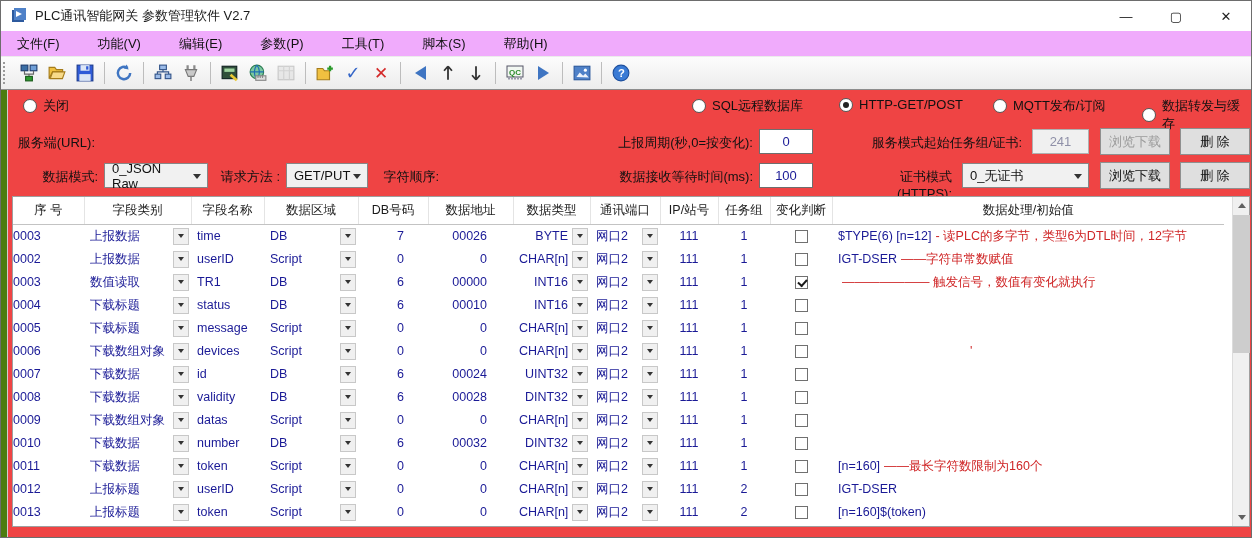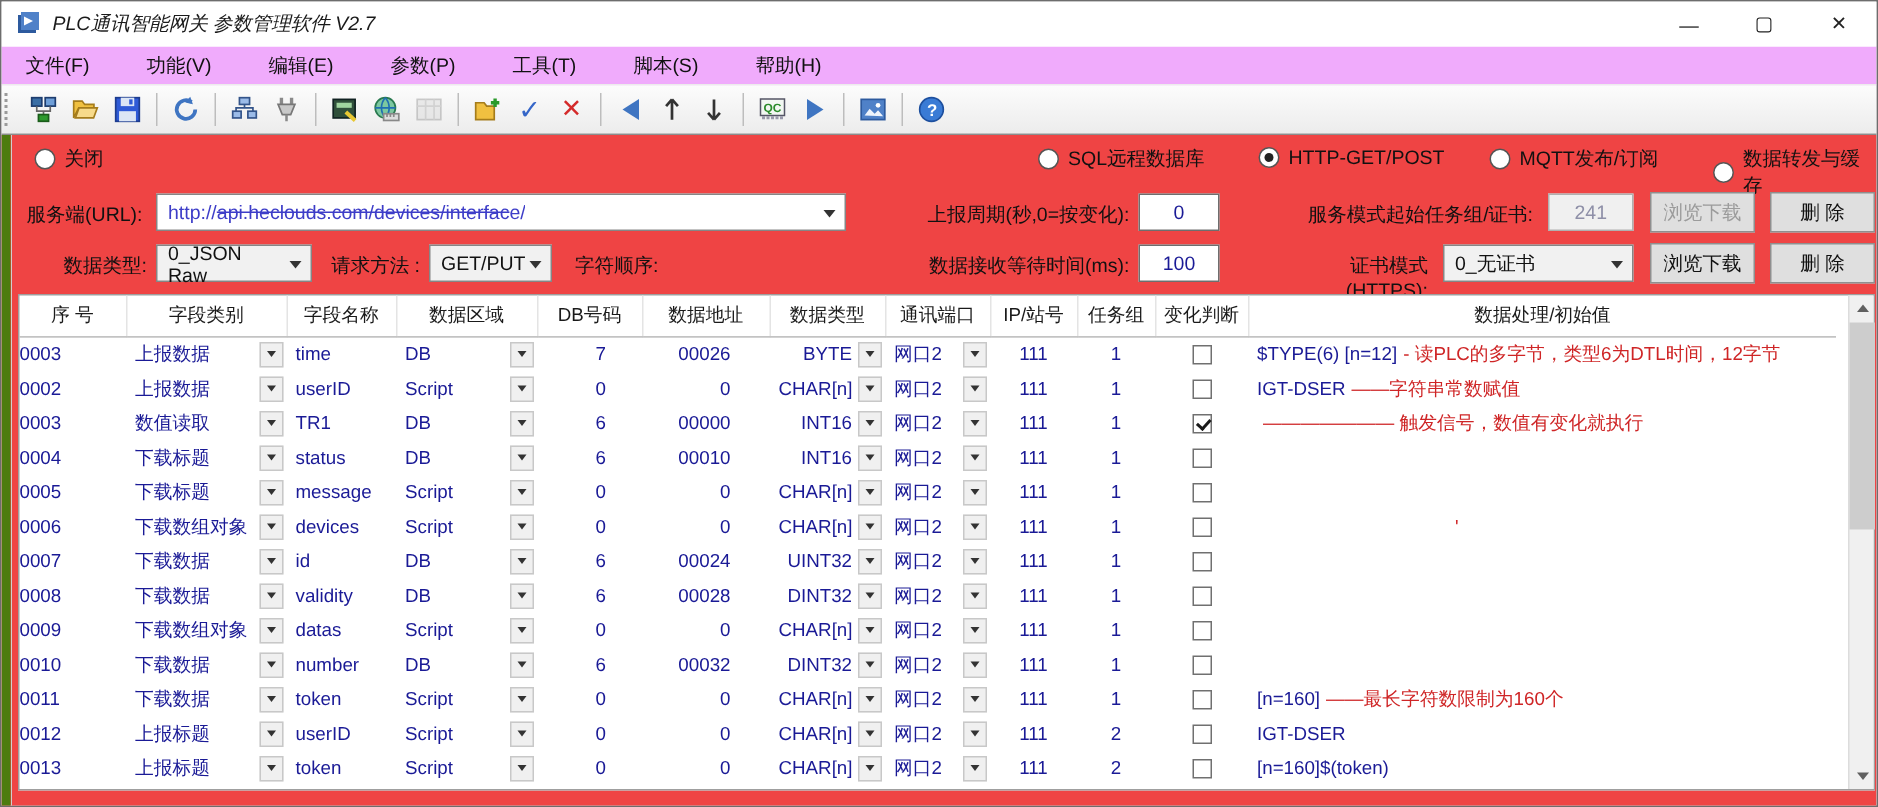--- a/index.html
+++ b/index.html
@@ -3,21 +3,21 @@
 <meta charset="utf-8">
 <style>
   * { margin:0; padding:0; box-sizing:border-box; }
   html,body { background:#cfcfcf; }
   body { font-family:"Liberation Sans","DejaVu Sans",sans-serif; }
   .window { position:relative; width:1252px; height:538px; background:#fff; border:1px solid #6d6d6d; overflow:hidden; }
 
   
   .titlebar { height:30px; background:#ffffff; display:flex; align-items:center; position:relative; }
   .app-icon { width:16px; height:16px; margin:0 8px 0 10px; flex:0 0 auto; }
-  .title-text { font-size:13px; color:#1a1a1a;font-style:italic; }
+  .title-text { font-size:13px; color:#1a1a1a; }
   .winbtns { position:absolute; right:0; top:0; height:30px; display:flex; }
   .winbtn { width:50px; height:30px; display:flex; align-items:center; justify-content:center; font-size:13px; color:#222; cursor:default; }
 
   
   .menubar { height:26px; background:#f0abfc; display:flex; align-items:center; padding-left:12px; gap:30px; border-bottom:1px solid #ececec; }
   .menu-item { font-size:13px; color:#111; padding:2px 4px; }
 
   
   .toolbar { height:33px; background:linear-gradient(#fcfcfc,#ececec); border-bottom:1px solid #8c8c8c; display:flex; align-items:center; padding-left:2px; }
   .grip { width:6px; height:22px; margin-right:6px; border-left:2px dotted #9a9a9a; }
@@ -254,34 +254,30 @@
         <span>MQTT发布/订阅</span>
       </label>
       <label class="radio-item" style="left:1135px">
         <span class="rdot"></span>
         <span>数据转发与缓存</span>
       </label>
     </div>
 
     <div class="form-row" style="top:39px">
       <span class="flabel" style="left:8px;width:80px">服务端(URL):</span>
-      <div class="combo white" style="left:97px;width:460px">
-        <span class="url-text"><span>http://</span><span class="struck">api.heclouds.com/devices/interfac</span><span>e/</span></span>
-        <span class="dd"></span>
-      </div>
       <span class="flabel" style="left:598px;width:148px">上报周期(秒,0=按变化):</span>
       <div class="tinput" style="left:752px;width:54px">0</div>
       <span class="flabel" style="left:862px;width:153px">服务模式起始任务组/证书:</span>
       <div class="tinput dis" style="left:1025px;width:57px">241</div>
       <div class="fbtn dim" style="left:1093px;width:70px">浏览下载</div>
       <div class="fbtn" style="left:1173px;width:70px">删 除</div>
     </div>
 
     <div class="form-row" style="top:73px">
-      <span class="flabel" style="left:8px;width:83px">数据类型:</span>
+      <span class="flabel" style="left:8px;width:83px">数据模式:</span>
       <div class="combo" style="left:97px;width:104px">
           <span>0_JSON Raw</span>
           <span class="dd"></span>
         </div>
       <span class="flabel" style="left:208px;width:65px">请求方法 :</span>
       <div class="combo" style="left:279px;width:82px">
           <span>GET/PUT</span>
           <span class="dd"></span>
         </div>
       <span class="flabel" style="left:370px;width:62px">字符顺序:</span>

